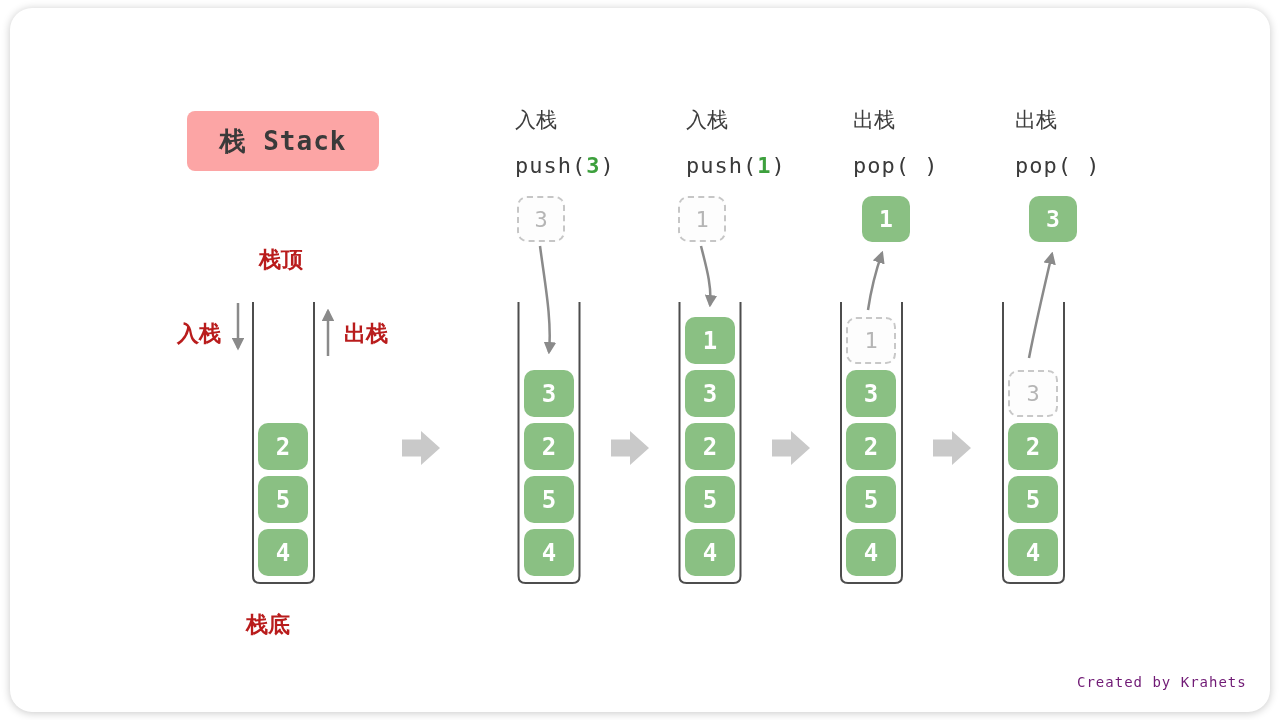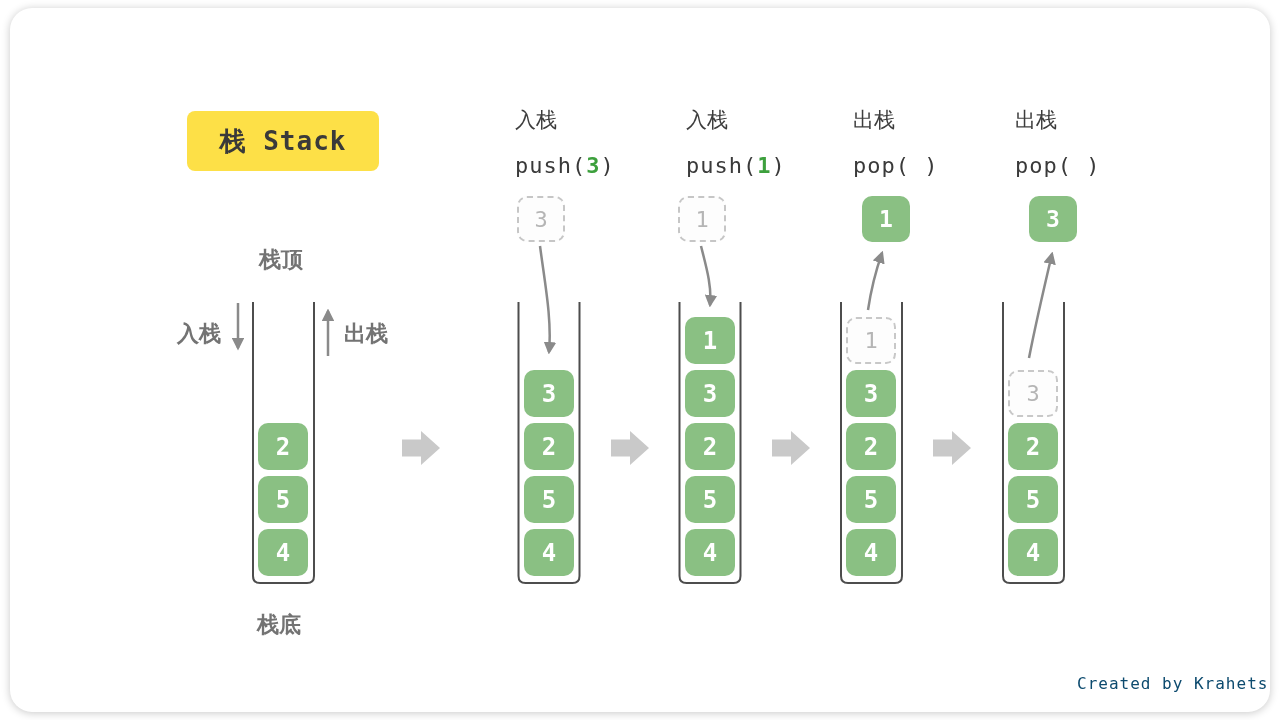--- a/index.html
+++ b/index.html
@@ -2,28 +2,28 @@
 <html><head>
 <meta charset="utf-8">
 <style>
   html,body{margin:0;padding:0;background:#ffffff;width:1280px;height:720px;overflow:hidden;
     font-family:"DejaVu Sans","Liberation Sans",sans-serif;}
   .card{position:absolute;left:10px;top:8px;width:1260px;height:704px;background:#ffffff;
     border-radius:22px;box-shadow:0 1px 9px rgba(0,0,0,0.22);}
   .abs{position:absolute;}
 
   
-  .title-box{left:187px;top:111px;width:192px;height:60px;background:#fde047;border-radius:8px;
+  .title-box{left:187px;top:111px;width:192px;height:60px;background:#fca5a5;border-radius:8px;
     display:flex;align-items:center;justify-content:center;font-size:26px;font-weight:700;color:#3a3a3a;
     font-family:"DejaVu Sans Mono","DejaVu Sans",monospace;letter-spacing:1px;}
 
   
-  .lbl{font-weight:700;font-size:22px;color:#737373;white-space:nowrap;}
+  .lbl{font-weight:700;font-size:22px;color:#b91c1c;white-space:nowrap;}
   .lbl-top{left:259px;top:245px;}
-  .lbl-bottom{left:257px;top:610px;}
+  .lbl-bottom{left:246px;top:610px;}
   .lbl-push{left:177px;top:319px;}
   .lbl-pop{left:344px;top:319px;}
 
   
   .op{top:106px;white-space:nowrap;}
   .op-1{left:515px;} .op-2{left:686px;} .op-3{left:853px;} .op-4{left:1015px;}
   .op-name{font-size:21px;color:#3d3d3d;}
   .op-code{margin-top:19px;font-family:"DejaVu Sans Mono","Liberation Mono",monospace;
     font-size:22px;color:#3a3a3a;letter-spacing:1px;}
   .code-arg{color:#3da03d;font-weight:700;}
@@ -39,21 +39,21 @@
   
   .stack{top:302px;width:50px;height:281px;}
   .st-1{left:258px;} .st-2{left:524px;} .st-3{left:685px;} .st-4{left:846px;} .st-5{left:1008px;}
   .blk{position:absolute;left:0;width:50px;height:47px;border-radius:10px;background:#8ac083;
     color:#ffffff;font-family:"DejaVu Sans Mono","Liberation Mono",monospace;font-size:24px;font-weight:700;
     display:flex;align-items:center;justify-content:center;box-sizing:border-box;}
   .ghost{background:#fdfdfd;border:2px dashed #c8c8c8;color:#b5b5b5;font-weight:400;font-size:22px;}
   .p0{top:15px;} .p1{top:68px;} .p2{top:121px;} .p3{top:174px;} .p4{top:227px;}
 
   .watermark{left:1077px;top:674px;font-family:"DejaVu Sans Mono","Liberation Mono",monospace;
-    font-size:16px;color:#0c4a6e;letter-spacing:1px;}
+    font-size:14px;color:#701a75;letter-spacing:1px;}
 
   svg.overlay{position:absolute;left:0;top:0;pointer-events:none;}
 </style>
 </head>
 <body>
 
 <div class="card"></div>
 
 <div class="abs title-box">栈 Stack</div>
 

